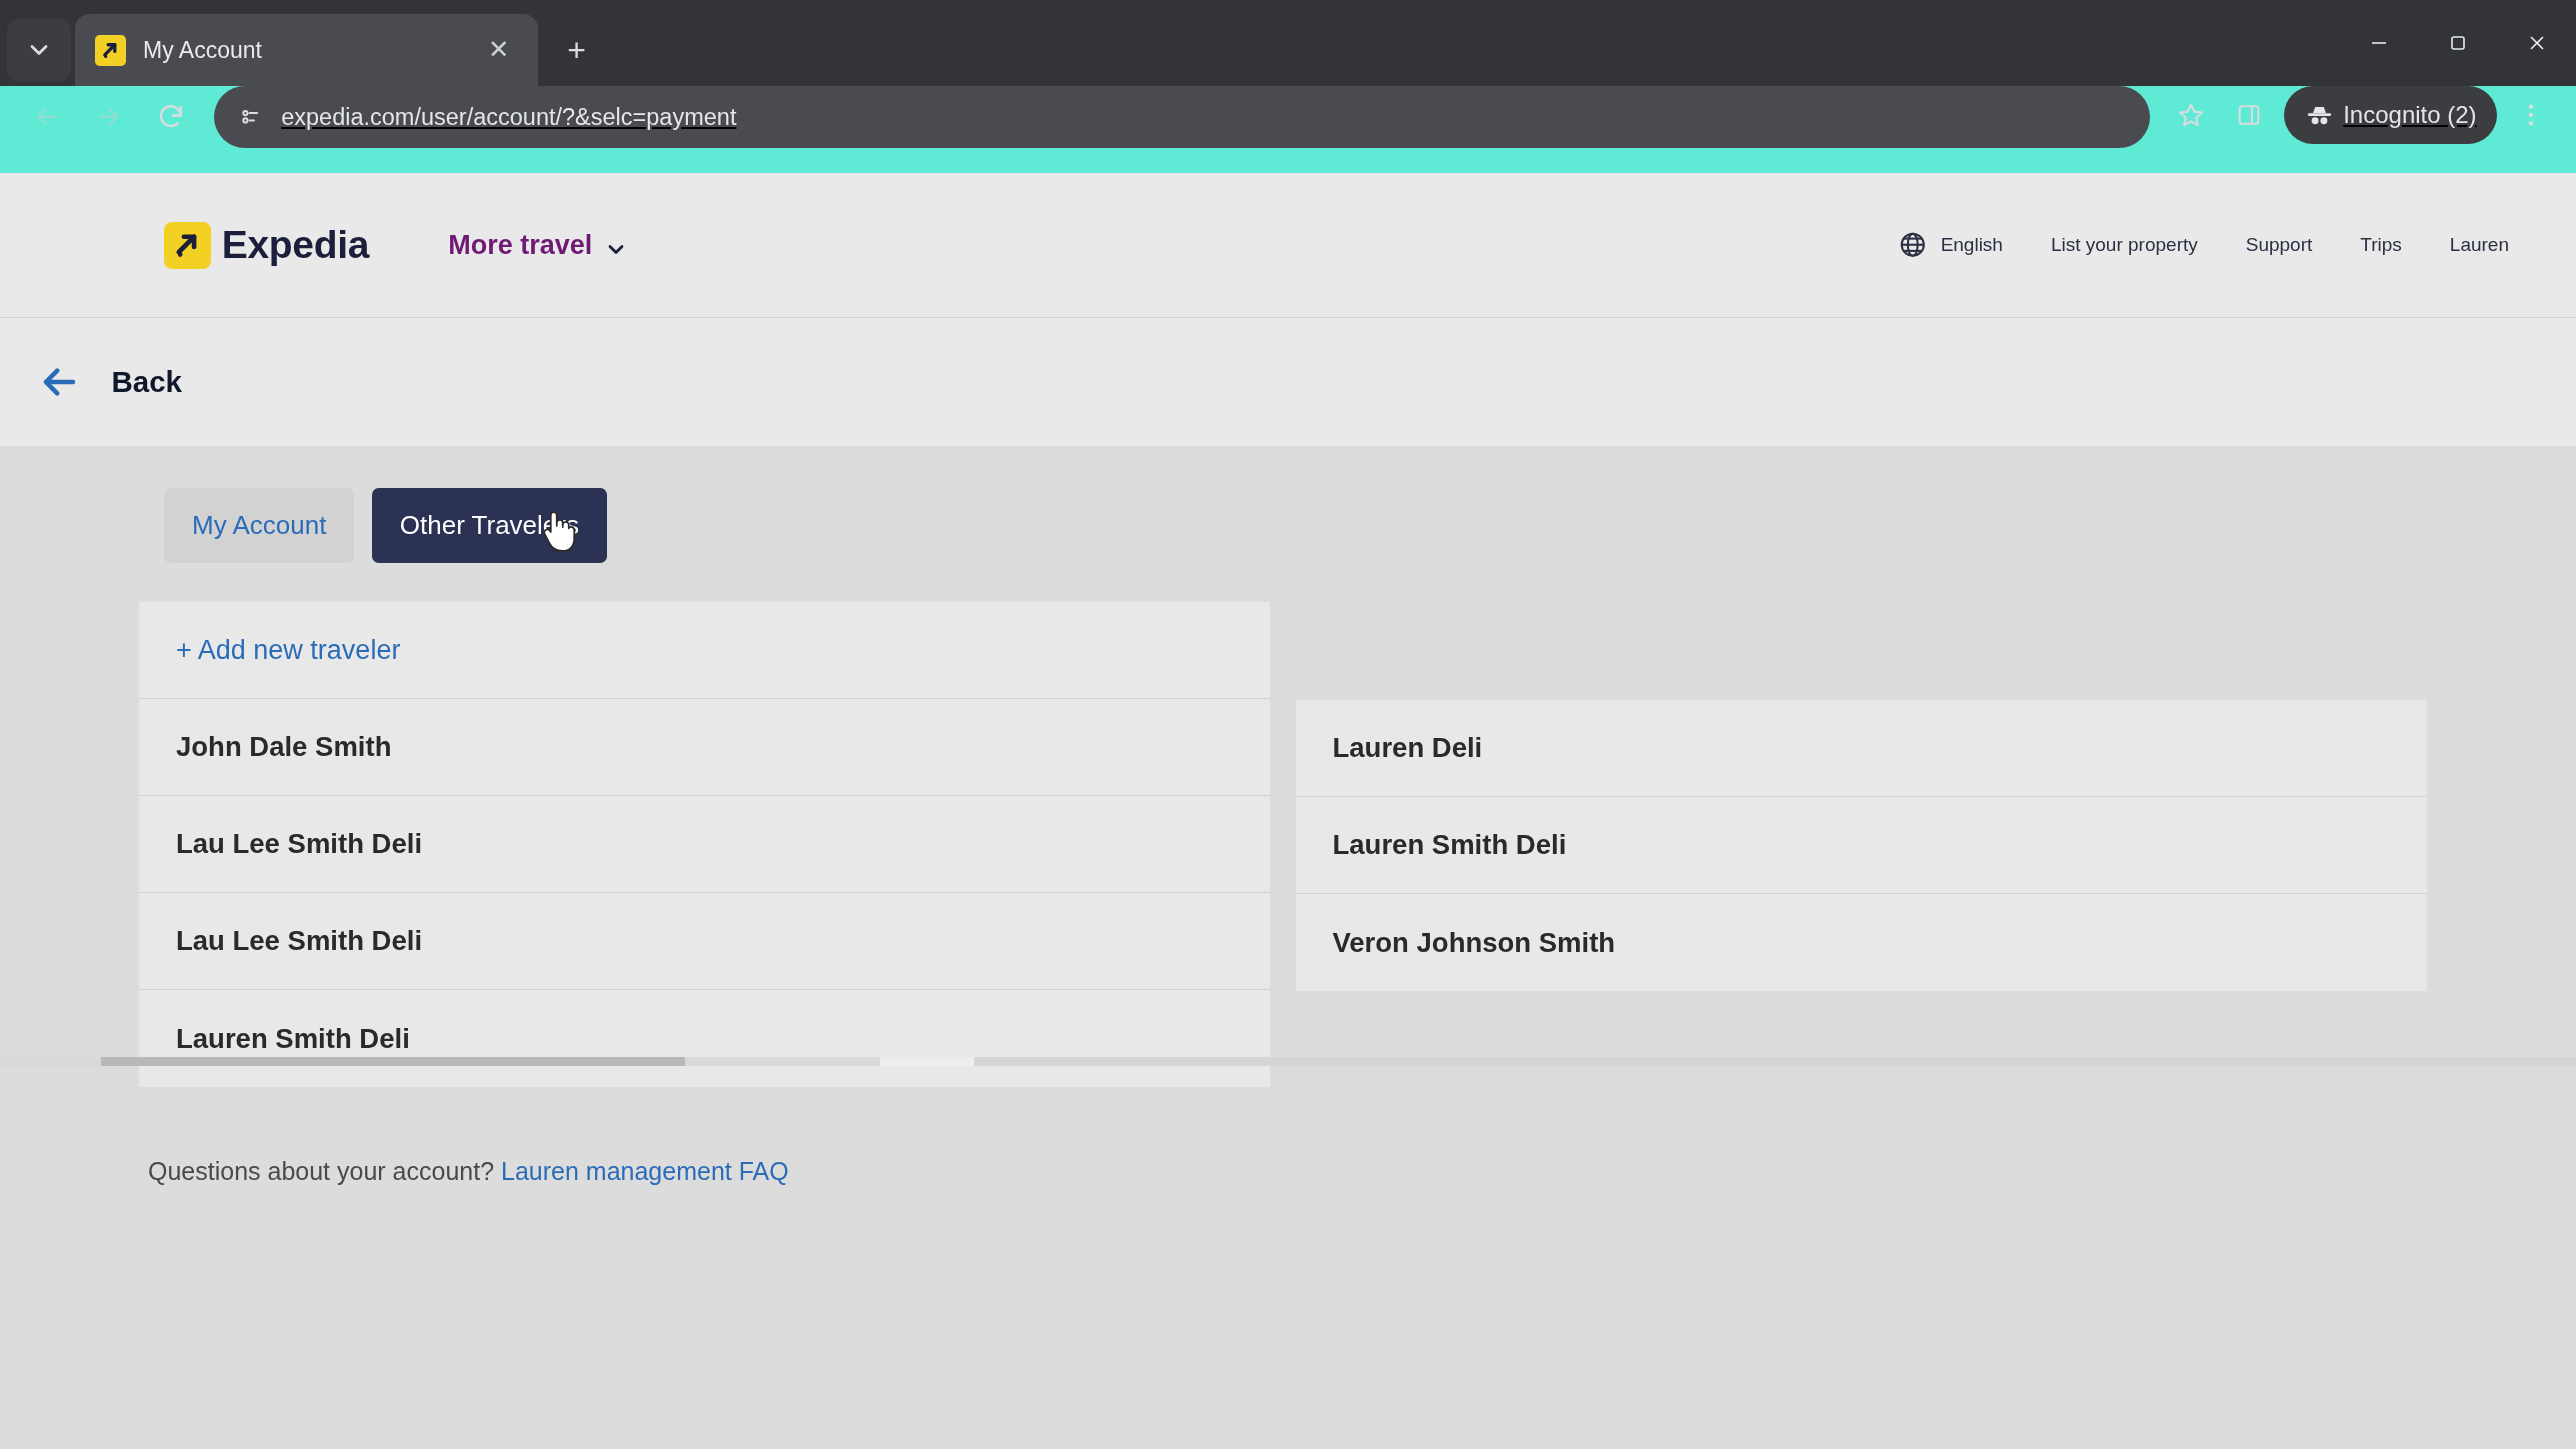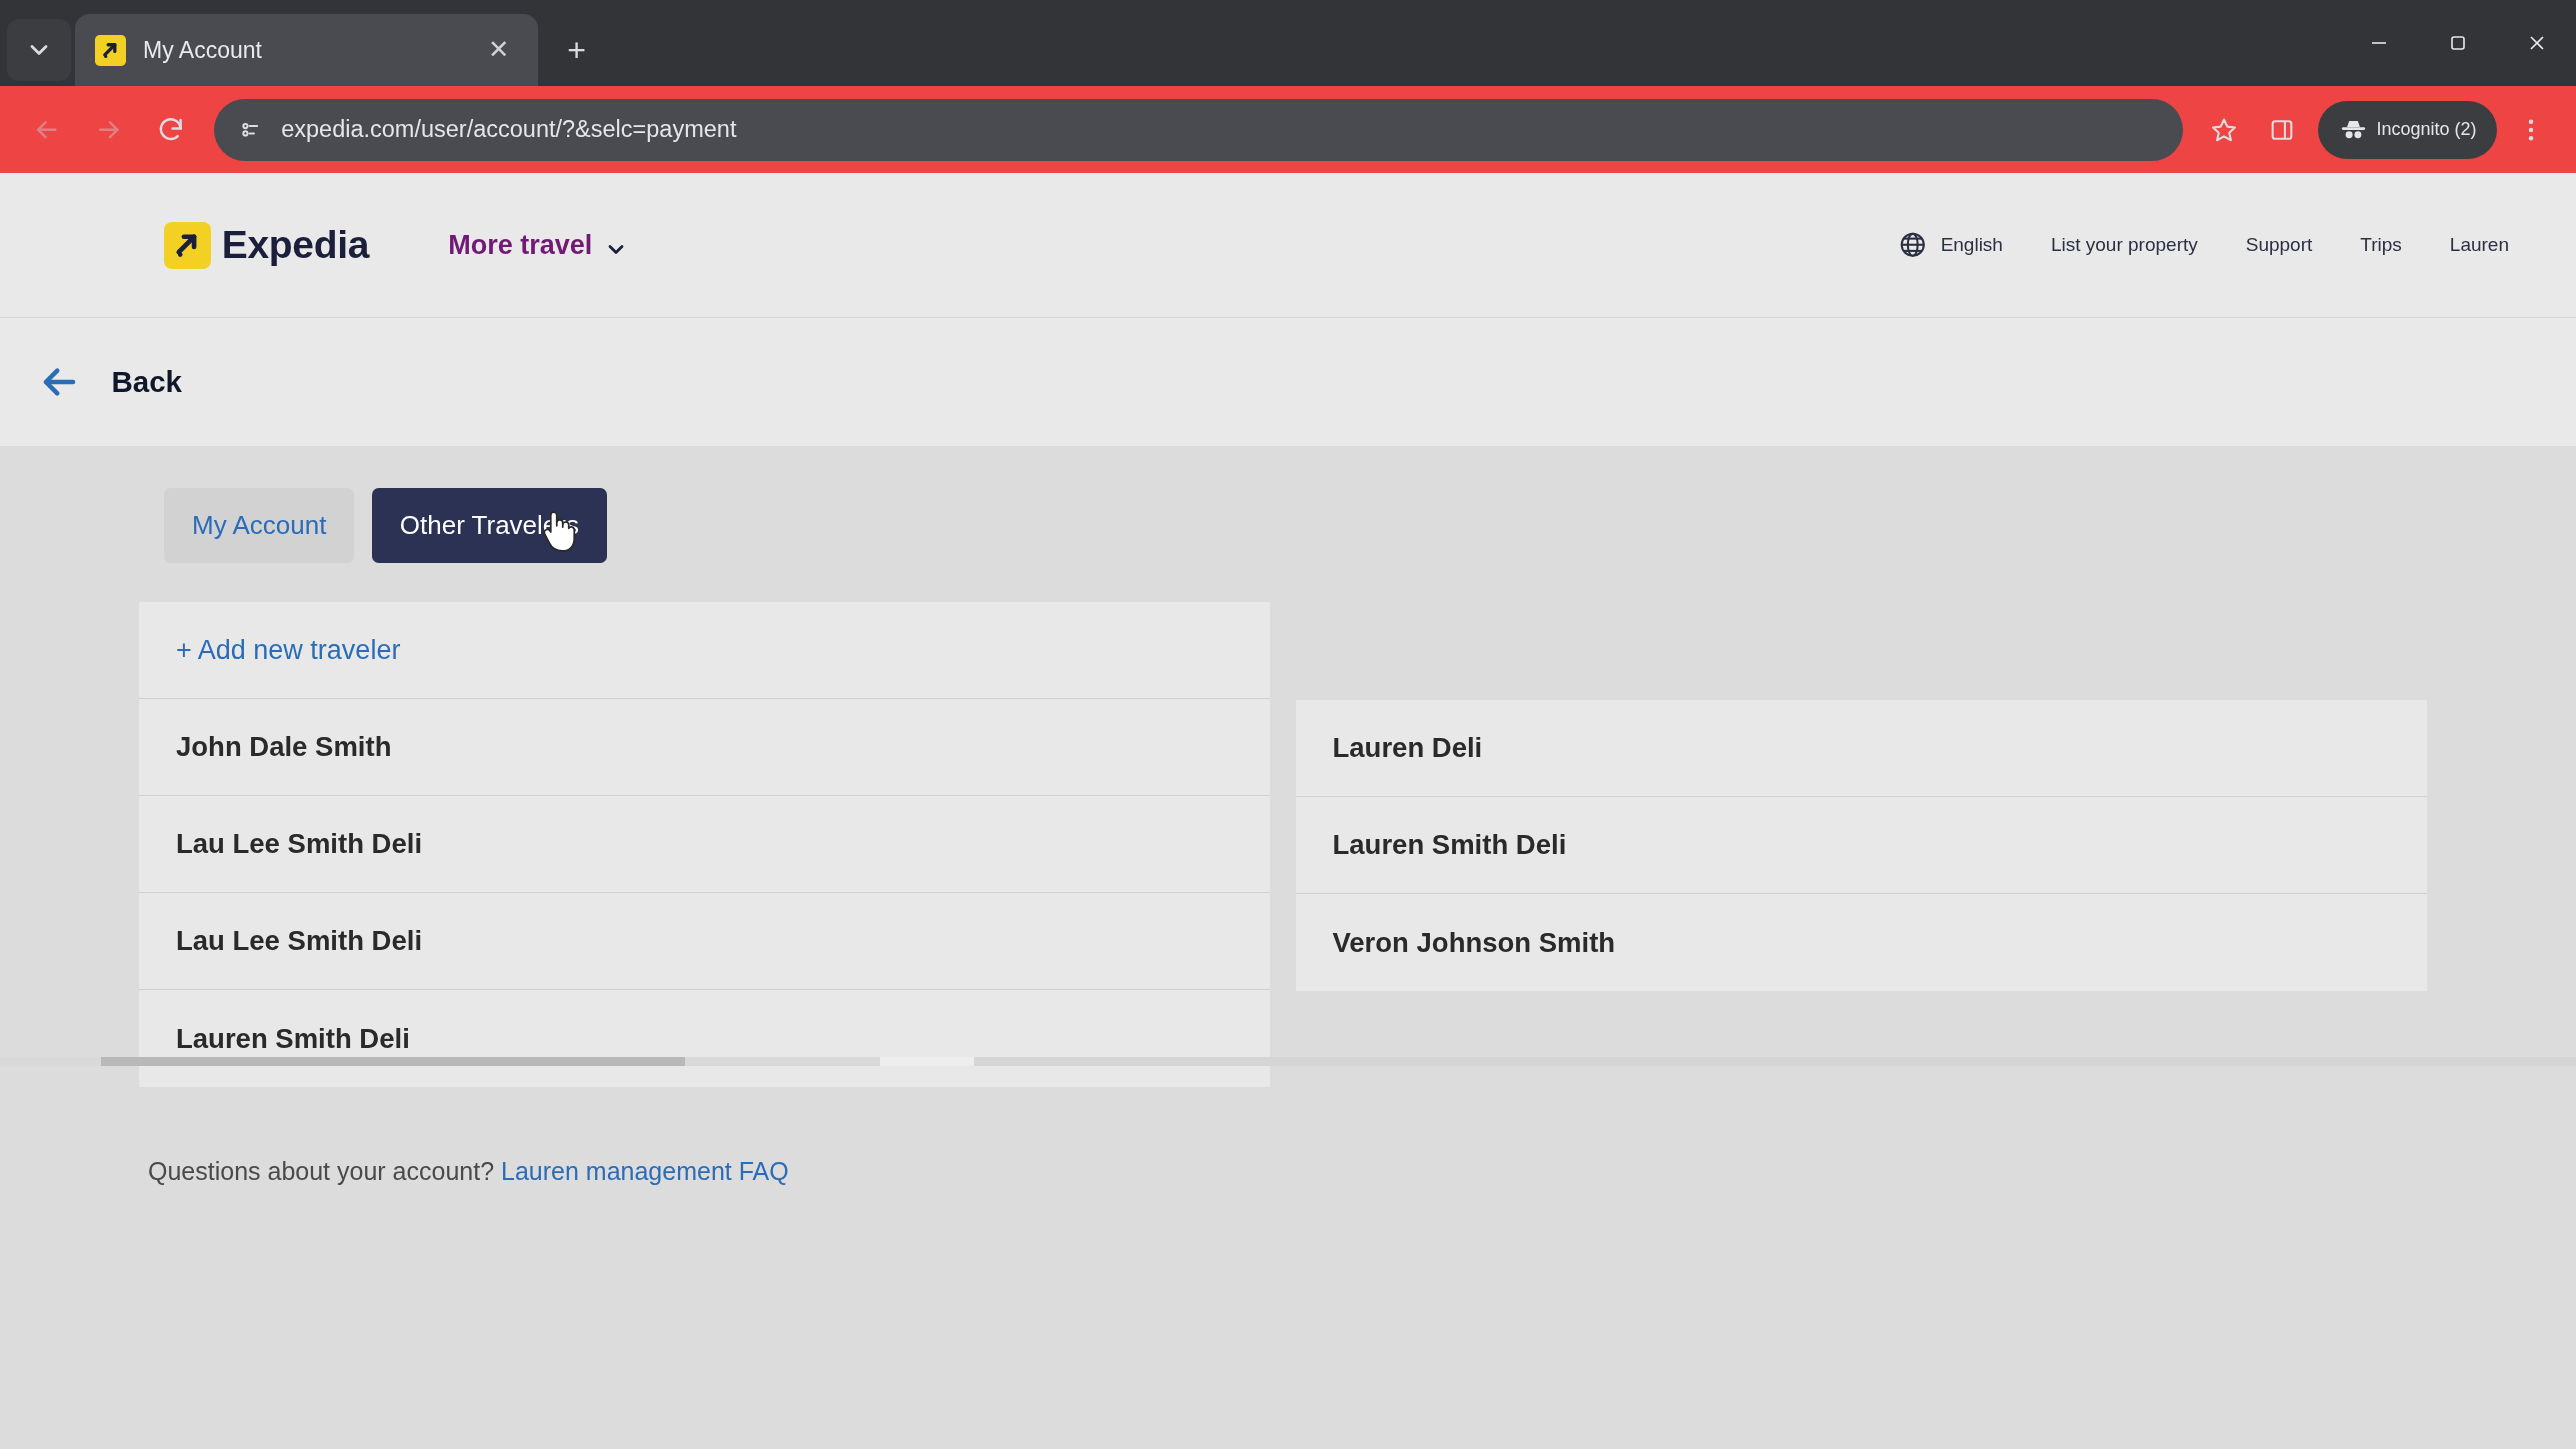--- a/index.html
+++ b/index.html
@@ -56,22 +56,23 @@
     position:absolute; right:0; top:0; height:86px; display:flex;
     align-items:center;
   }
   .win-btn {
     width:79px; height:86px; display:flex; align-items:center;
     justify-content:center; cursor:pointer;
   }
   .win-btn svg { width:24px; height:24px; }
 
   .toolbar {
-    height:87px; background:#ef4444; display:flex; align-items:center;
+    height:87px; background:#5eead4; display:flex; 
     padding:0 16px;
+    text-decoration:underline;
   }
   .nav-btn {
     width:62px; height:62px; border-radius:50%; flex:none;
     display:flex; align-items:center; justify-content:center;
     cursor:pointer;
   }
   .nav-btn svg { width:29.5px; height:29.5px; }
   .nav-btn.disabled svg { opacity:.45; }
 
   .omnibox {
@@ -89,21 +90,21 @@
   .tb-icon {
     width:58px; height:58px; border-radius:50%; flex:none;
     display:flex; align-items:center; justify-content:center; cursor:pointer;
   }
   .tb-icon svg { width:28px; height:28px; }
   .incognito-pill {
     height:58px; background:#3c3d41; border-radius:29px; display:flex;
     align-items:center; padding:0 20px; margin-left:6.7px; cursor:pointer;
   }
   .incognito-pill svg { width:31px; height:31px; flex:none; }
-  .incognito-pill span { color:#e4e6e9; font-size:18px; margin-left:8px; white-space:nowrap; }
+  .incognito-pill span { color:#e4e6e9; font-size:24px; margin-left:8px; white-space:nowrap; }
   .menu-dots { width:58px; height:58px; display:flex; align-items:center;
     justify-content:center; margin-left:5.4px; cursor:pointer; }
 
   
   .page { position:absolute; top:173px; left:0; right:0; bottom:0; background:#dcdcdc; }
 
   .site-header {
     height:144px; background:#e9e9e9; display:flex; align-items:center;
     padding:0 67px 0 164px;
   }

